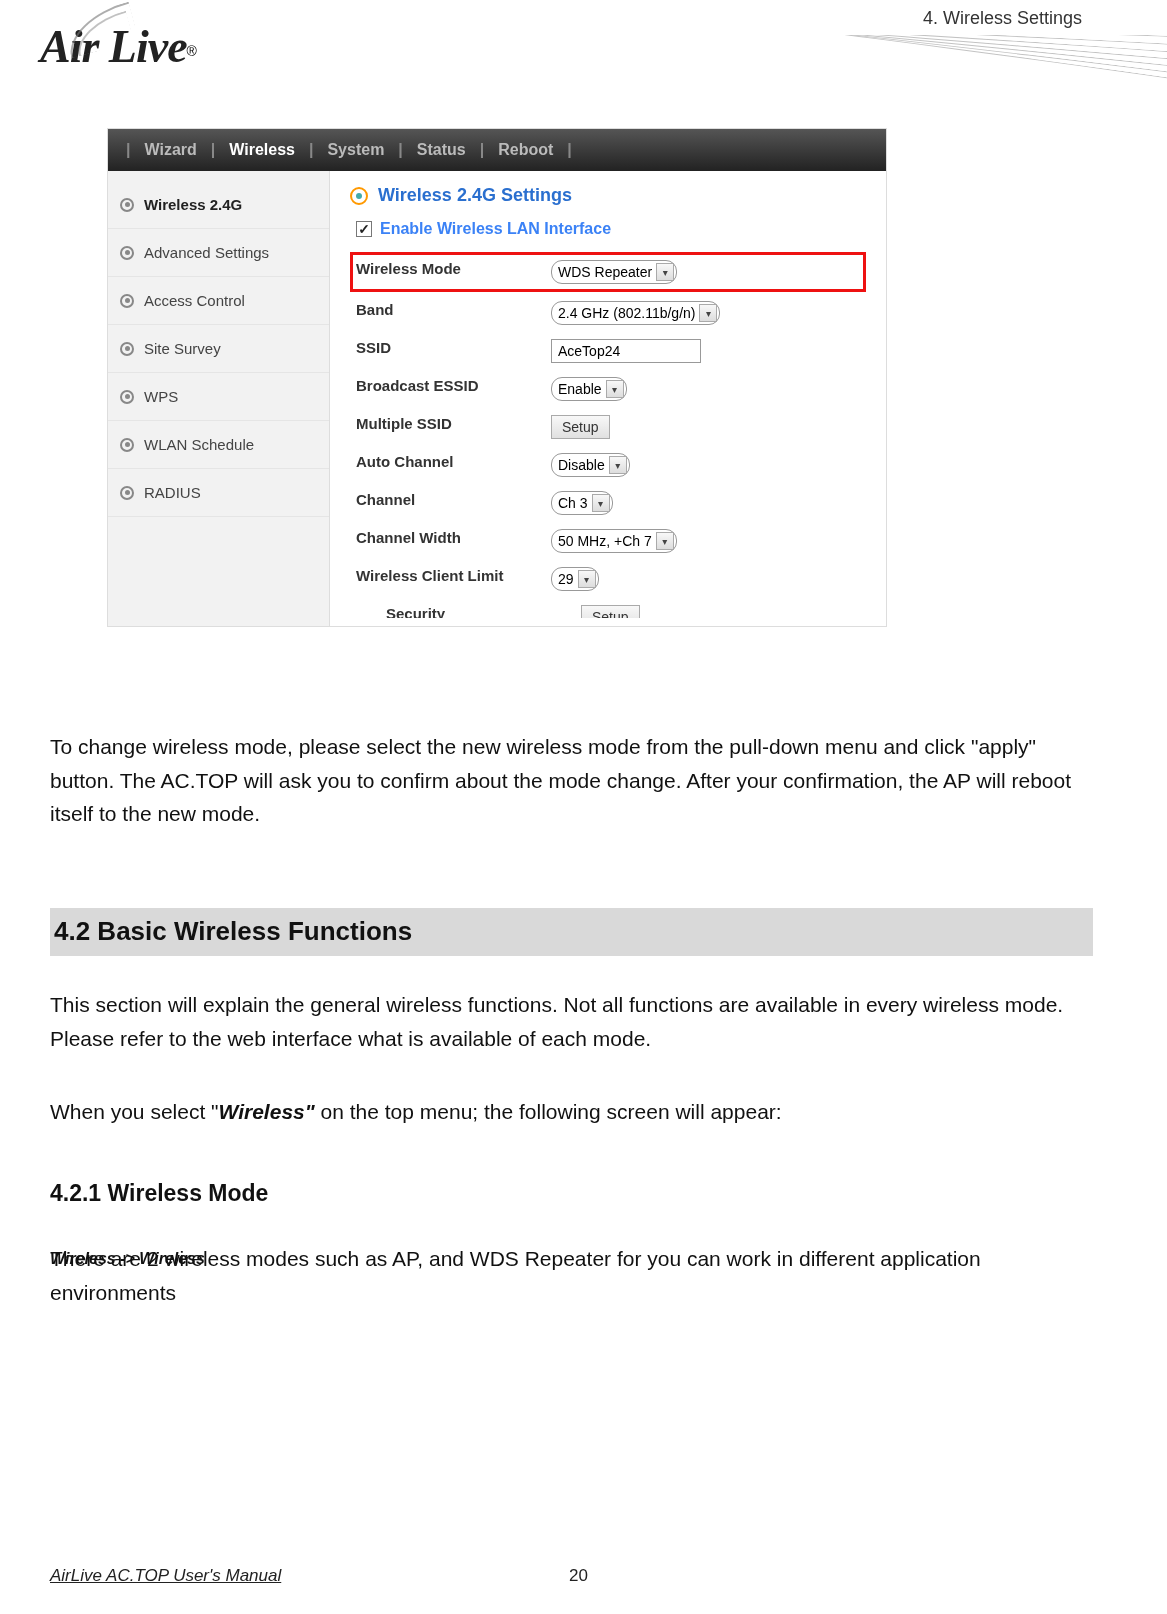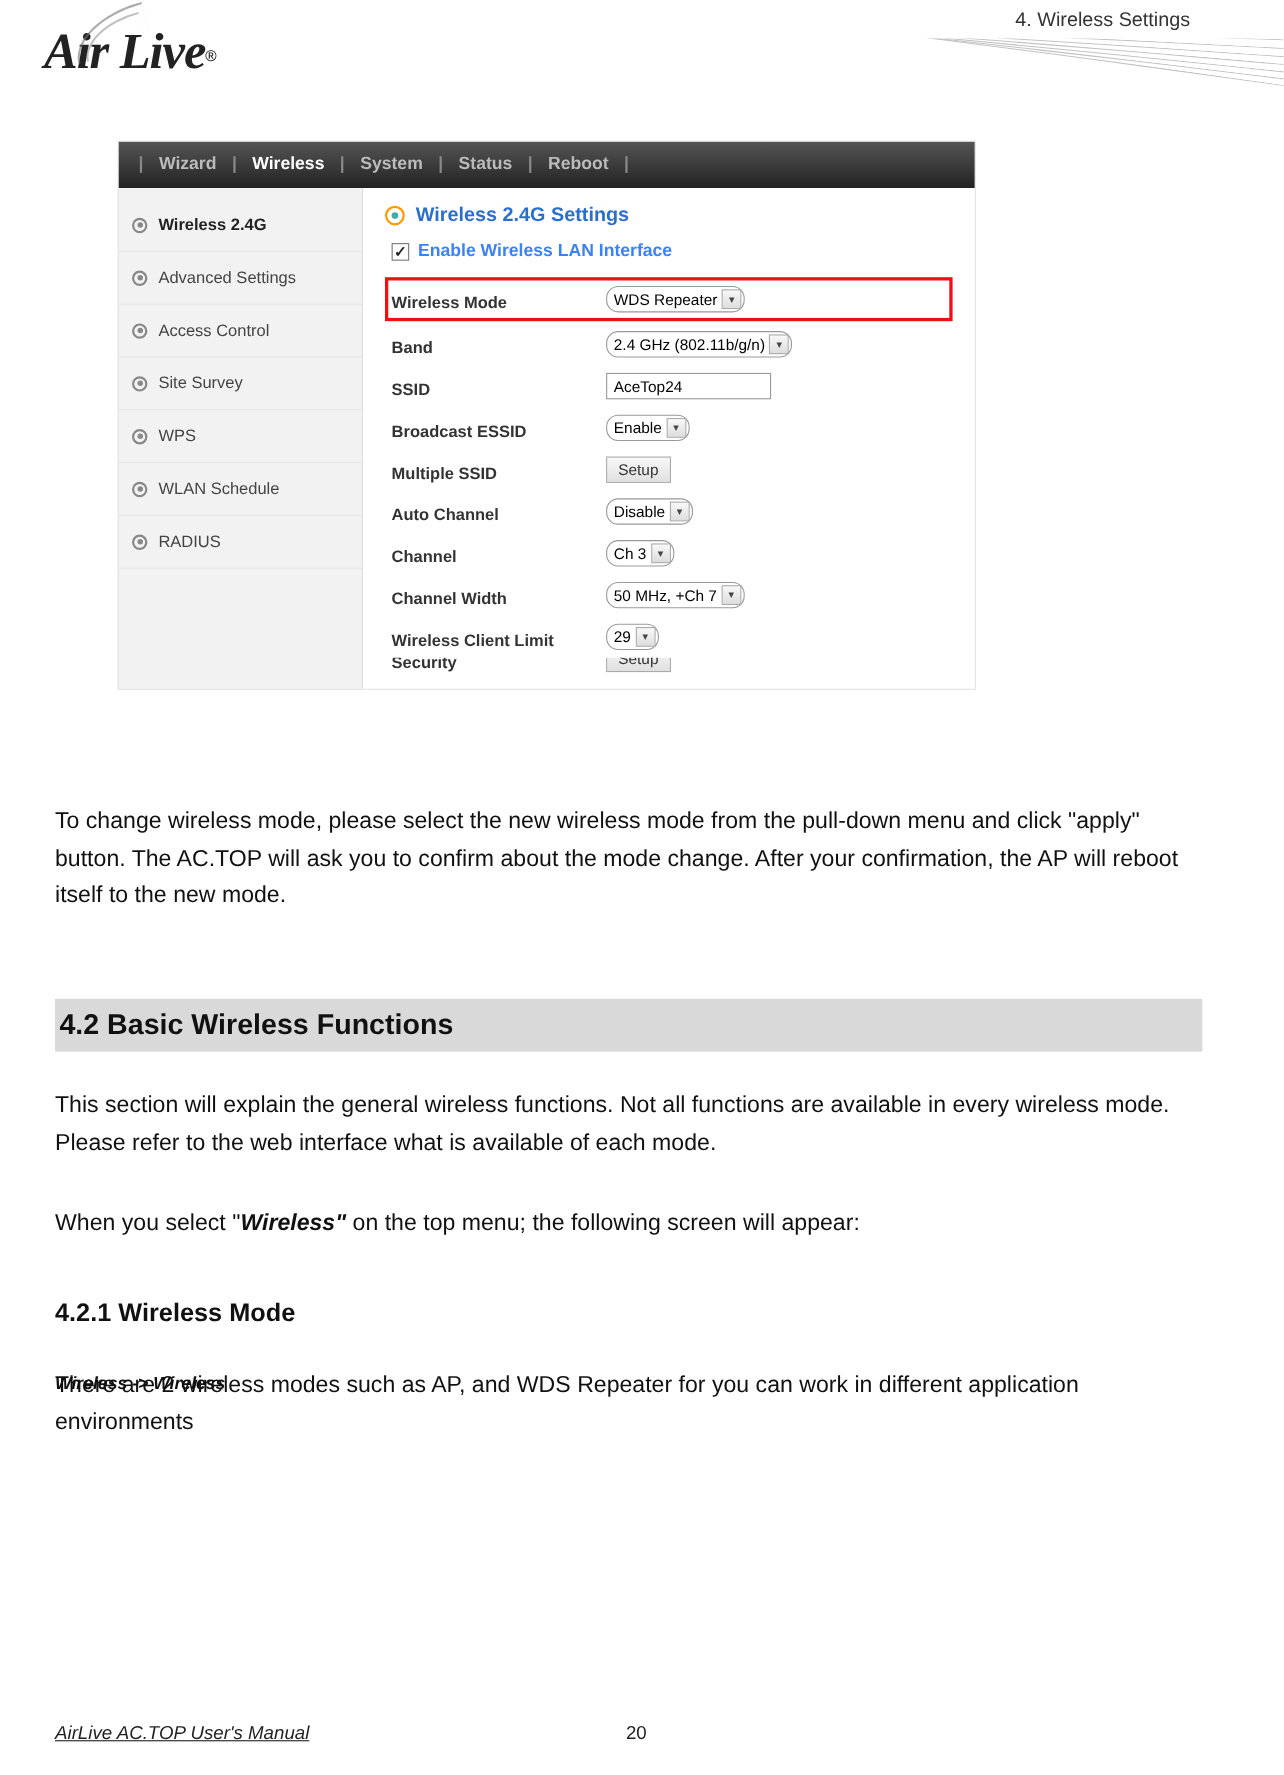--- a/index.html
+++ b/index.html
@@ -170,21 +170,21 @@
     display: inline-flex;
     align-items: center; justify-content: center;
   }
   .chk::after {
     content: "✓";
     font-size: 14px;
     color: #222;
   }
   .form-row {
     display: flex;
-    align-items: flex-end;
+    align-items: flex-start;
     padding: 7px 6px;
     font-size: 15px;
   }
   .form-row.highlight {
     border: 3px solid #e11;
     padding: 5px 3px;
     margin: 2px 0;
   }
   .form-label {
     width: 195px;
@@ -263,21 +263,21 @@
     color: #222;
     text-decoration: underline;
   }
   .footer .pagenum {
     position: absolute;
     left: 50%;
     transform: translateX(-50%);
     font-style: normal;
     text-decoration: none;
   }
-  .cut { overflow: hidden; height: 20px; }
+  .cut { overflow: hidden; height: 20px; margin-left: 30px; }
 </style>
 </head>
 <body>
 
 <div class="header-text">4. Wireless Settings</div>
 
 <div class="logo-wrap">
   <div class="antenna"></div>
   <span class="logo-text">Air Live</span><span class="logo-reg">®</span>
 </div>

